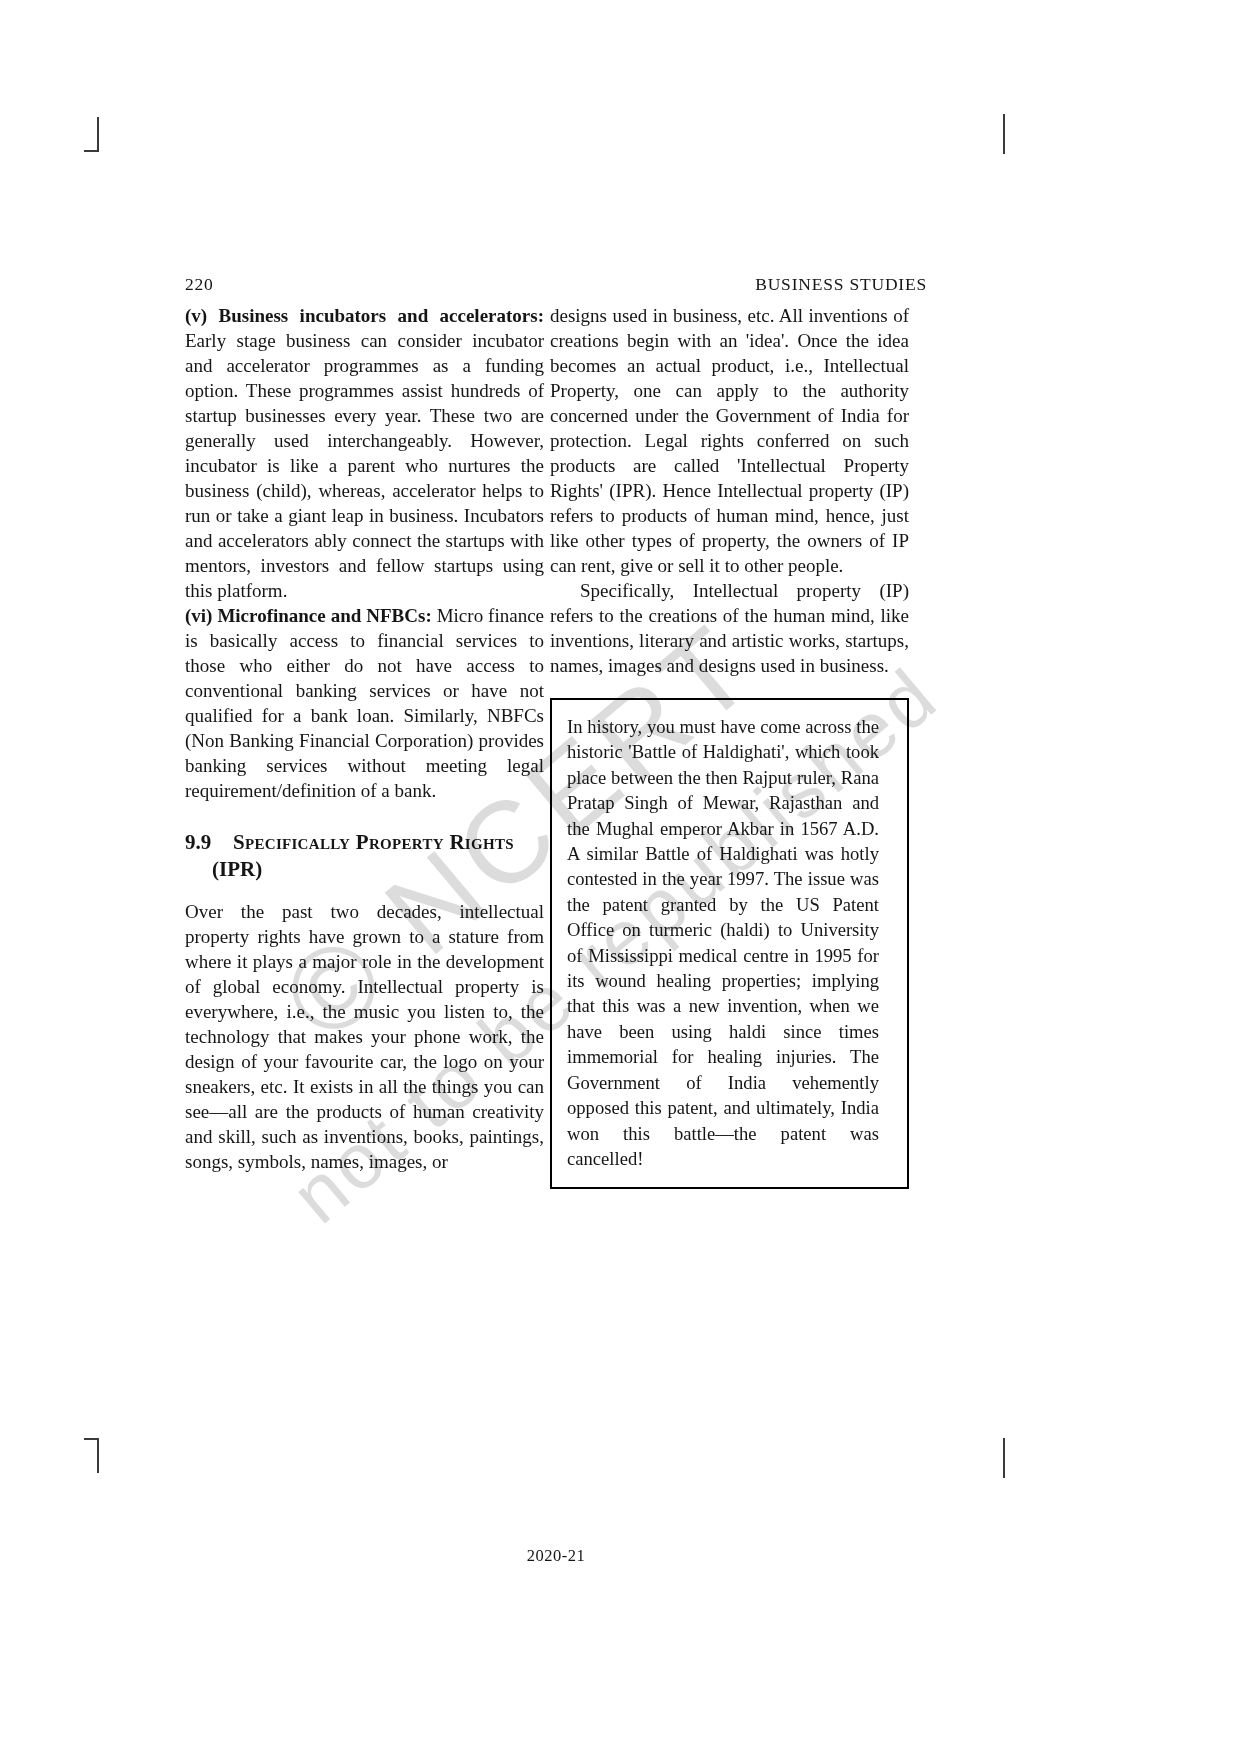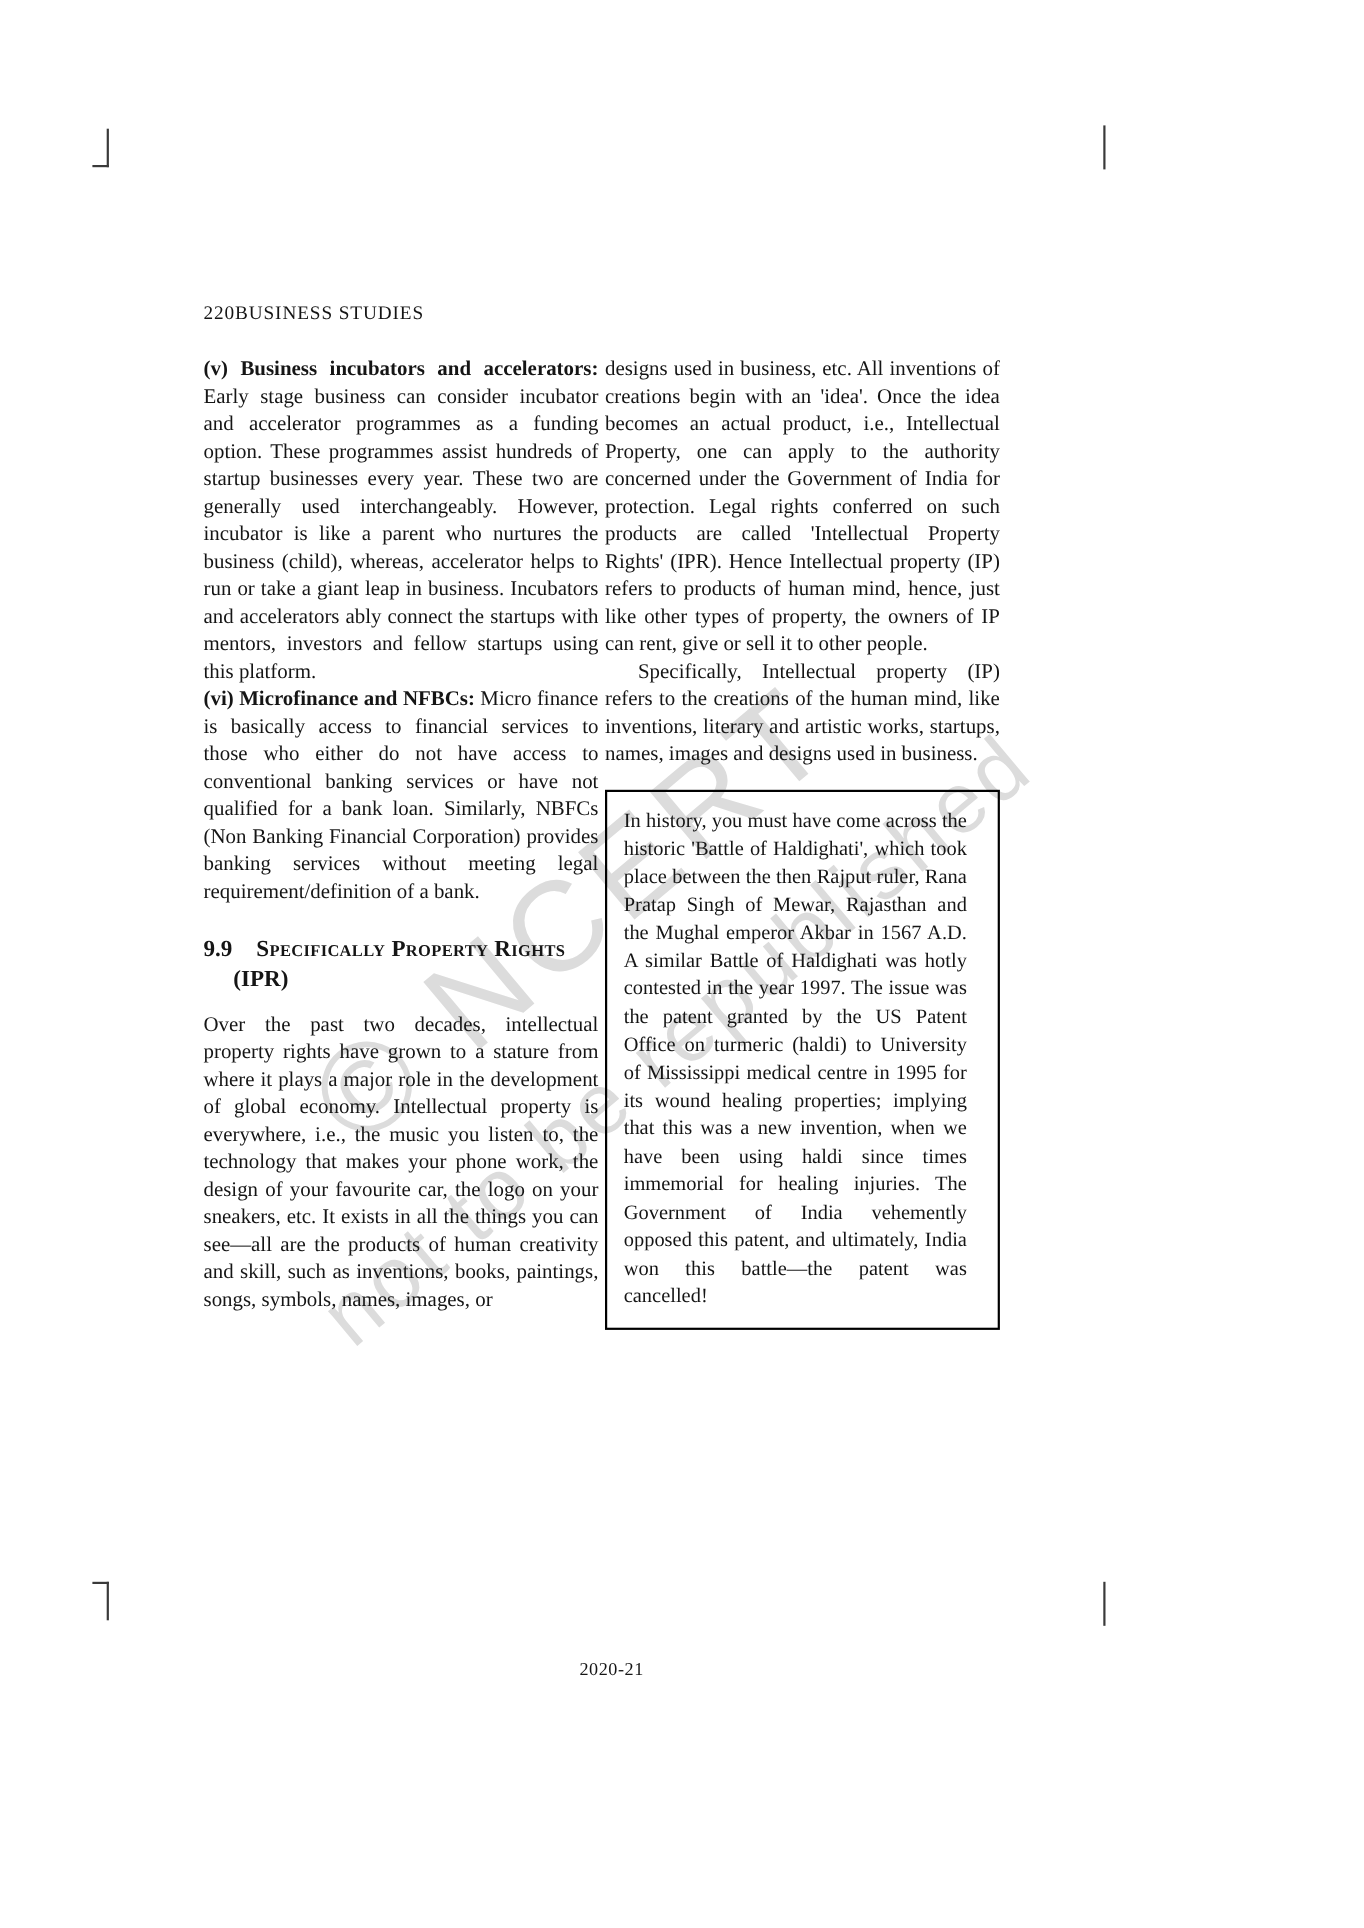--- a/index.html
+++ b/index.html
@@ -35,23 +35,23 @@
   .crop-tl-v { left: 97px;  top: 117px;  width: 2px;  height: 35px; }
   .crop-tl-h { left: 84px;  top: 150px;  width: 15px; height: 2px;  }
   .crop-tr-v { left: 1003px; top: 114px; width: 2px;  height: 40px; }
   .crop-bl-v { left: 97px;  top: 1438px; width: 2px;  height: 35px; }
   .crop-bl-h { left: 84px;  top: 1438px; width: 15px; height: 2px;  }
   .crop-br-v { left: 1003px; top: 1438px; width: 2px; height: 40px; }
 
   .content { position: absolute; left: 185px; top: 274px; width: 742px; }
 
   .pagehead {
-    display: flex; justify-content: flex-start; align-items: baseline;
+    display: flex; justify-content: space-between; align-items: baseline;
     font-size: 17.5px; letter-spacing: 0.8px;
-    margin-bottom: 28px;
+    margin-bottom: 8px;
   }
 
   .cols { display: flex; gap: 6px; }
   .col { width: 359px; font-size: 19px; line-height: 25px; text-align: justify; }
 
   .para { margin: 0; }
   .para.indent { text-indent: 30px; }
   .lead { font-weight: bold; }
 
   .section-heading {
@@ -67,21 +67,21 @@
 
   .textbox {
     margin-top: 20px;
     border: 2.5px solid #000000;
     padding: 14px 28px 16px 15px;
   }
   .textbox .para { font-size: 18.6px; line-height: 25.4px; }
 
   .pagefoot {
     position: absolute;
-    left: 185px; top: 1508px; width: 742px;
+    left: 185px; top: 1546px; width: 742px;
     text-align: center;
     font-size: 16.5px; letter-spacing: 0.5px;
   }
 </style>
 </head>
 <body>
 
 <div class="page">
 
   <div class="watermark">

